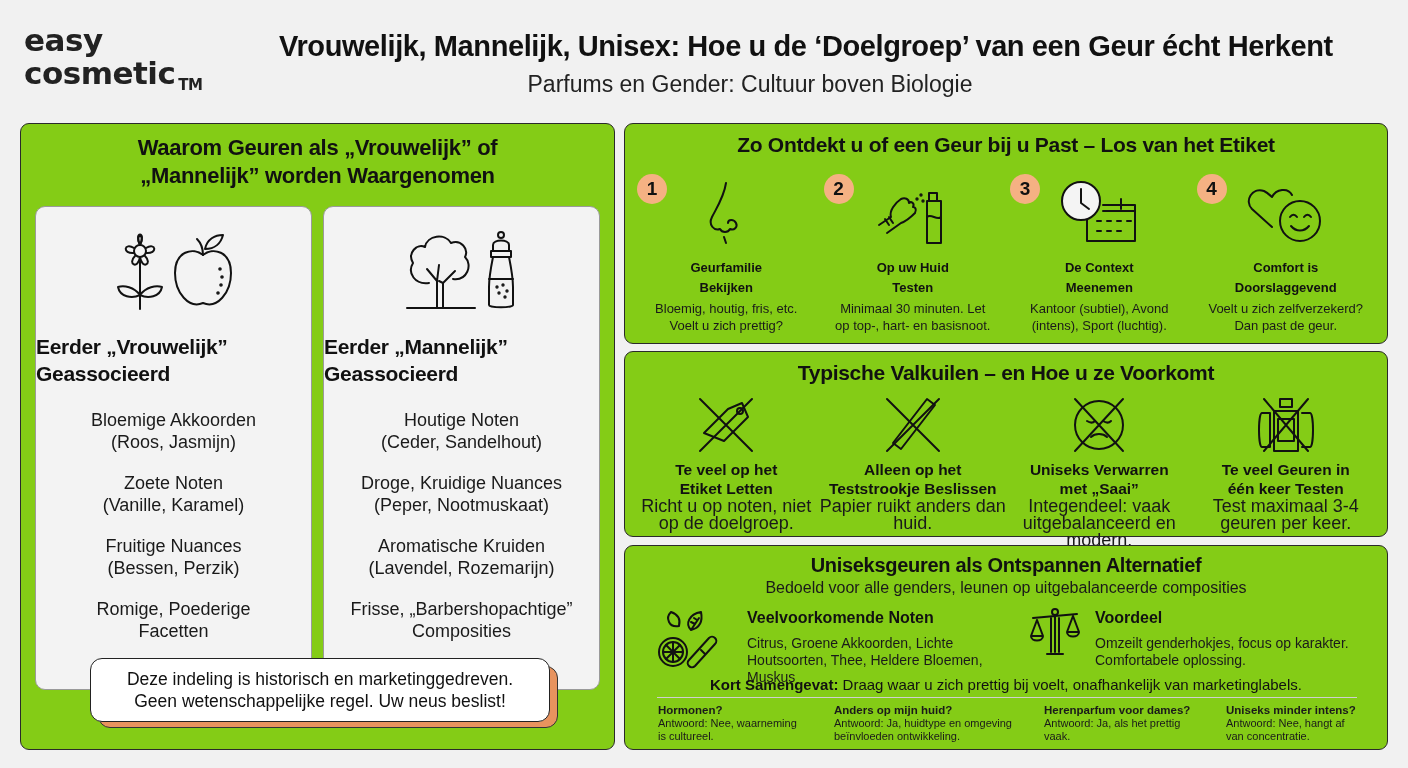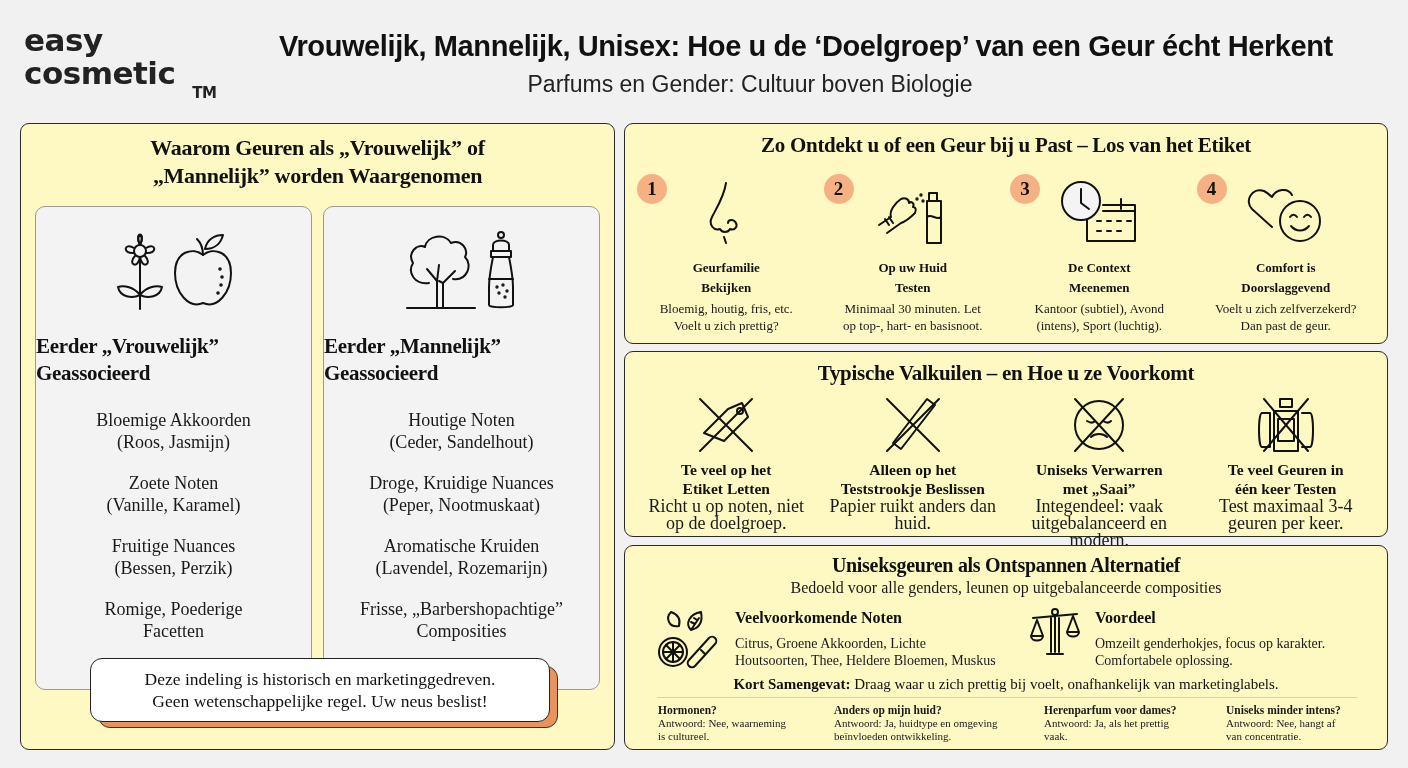--- a/index.html
+++ b/index.html
@@ -1,24 +1,24 @@
 <!DOCTYPE html>
 <html><head>
 <meta charset="utf-8">
 <style>
   * { box-sizing: border-box; margin: 0; padding: 0; }
   html, body { width: 1408px; height: 768px; overflow: hidden; }
   body { background: #f1f1f1; color: #111; font-family: "Liberation Sans", "DejaVu Sans", sans-serif; position: relative; }
 
   .logo { position: absolute; left: 24px; top: 24px; font-family: "DejaVu Sans", sans-serif; font-weight: 700; font-size: 31px; line-height: 33px; color: #222; letter-spacing: -0.5px; }
-  .logo .tm { font-size: 15px; vertical-align: top; position: relative; top: 20px; margin-left: 17px; }
+  .logo .tm { font-size: 15px; vertical-align: top; position: relative; top: 12px; margin-left: 3px; }
   .title { position: absolute; left: 236px; top: 30px; width: 1140px; text-align: center; font-weight: 700; font-size: 29px; letter-spacing: -0.4px; }
   .subtitle { position: absolute; left: 236px; top: 71px; width: 1028px; text-align: center; font-size: 23px; color: #222; }
 
-  .panel { position: absolute; border: 1.5px solid #2a2a2a; border-radius: 9px; background: #fef9c3; font-family: Liberation Serif, serif; }
+  .panel { position: absolute; border: 1.5px solid #2a2a2a; border-radius: 9px; background: #84cc16; }
   .panel-left { left: 20px; top: 123px; width: 595px; height: 627px; }
   .panel-steps { left: 624px; top: 123px; width: 764px; height: 221px; }
   .panel-pitfalls { left: 624px; top: 351px; width: 764px; height: 186px; }
   .panel-unisex { left: 624px; top: 545px; width: 764px; height: 205px; }
 
   .panel-title { text-align: center; font-weight: 700; font-size: 21px; letter-spacing: -0.3px; }
   .panel-left .panel-title { margin-top: 10px; line-height: 28px; font-size: 22px; }
 
   .subcard { position: absolute; top: 82px; width: 277px; height: 484px; border: 1.3px solid #9a9a9a; border-radius: 10px; background: #f3f3f3; }
   .subcard.fem { left: 14px; }
@@ -322,21 +322,21 @@
       <p><span>Test maximaal 3-4</span><br><span>geuren per keer.</span></p>
     </div>
   </div>
 </div>
 
 <div class="panel panel-unisex">
   <div class="panel-title">Uniseksgeuren als Ontspannen Alternatief</div>
   <div class="uni-sub">Bedoeld voor alle genders, leunen op uitgebalanceerde composities</div>
 
   <div class="uni-row">
-    <div class="uni-block" style="width:372px;">
+    <div class="uni-block" style="width:372px;gap:12px;">
       <svg width="64" height="58" viewBox="0 0 64 58" style="margin-right:14px;margin-top:2px;">
         <g class="s">
           <path d="M14 2 c-6 6-2 16 8 14 c2-8-2-12-8-14 z"></path>
           <path d="M34 20 c-6-6-2-16 10-18 c2 10-2 16-10 18 z M34 20 L42 8 M38 14 l-4-2 M40 10 l-3-2"></path>
           <circle cx="16" cy="42" r="14"></circle>
             <circle cx="16" cy="42" r="10"></circle>
           <path d="M16 32 L16 52 M6 42 L26 42 M9 35 L23 49 M23 35 L9 49"></path>
           <path d="M32 50 L52 28 c4-4 10 2 6 6 L38 56 c-4 4-10-2-6-6 z M44 40 l4 4"></path>
         </g>
       </svg>

